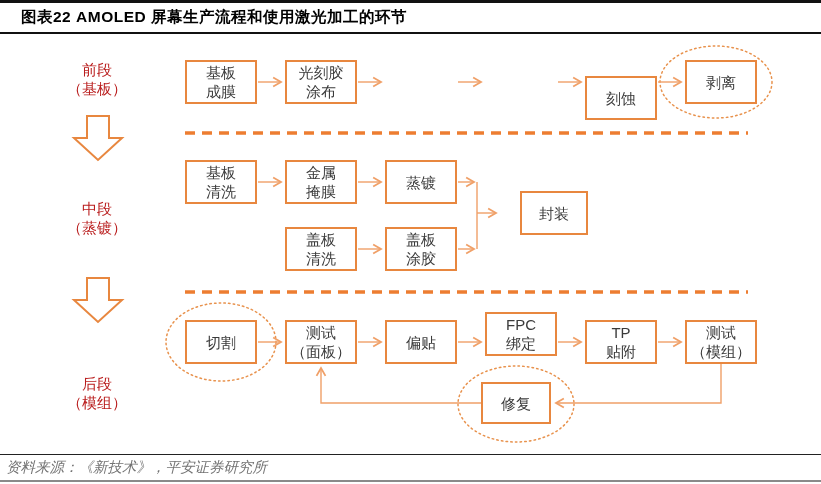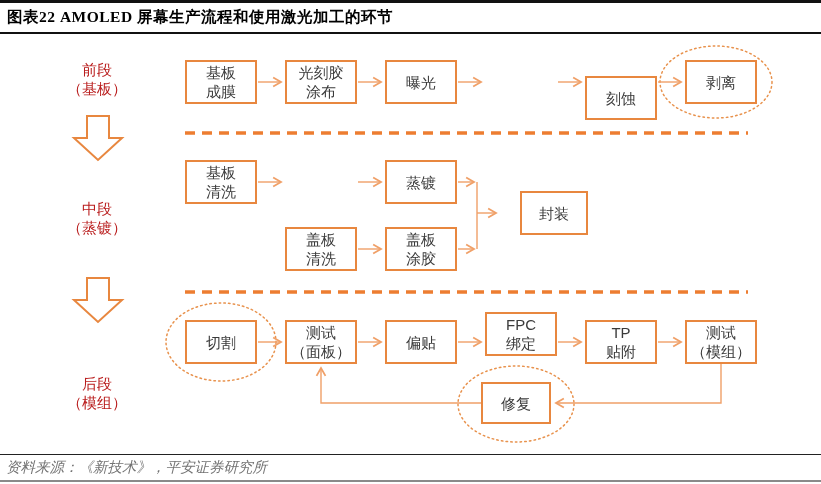--- a/index.html
+++ b/index.html
@@ -10,23 +10,23 @@
     background: #ffffff;
     font-family: "Liberation Sans", "DejaVu Sans", sans-serif;
     overflow: hidden;
   }
   .rule { position: absolute; left: 0; width: 821px; }
   #rule-top      { top: 0;    height: 3px; background: #111111; }
   #rule-title    { top: 32px; height: 2px; background: #111111; }
   #rule-footer   { top: 454px; height: 1px; background: #222222; }
   #rule-bottom   { top: 480px; height: 2px; background: #8a8a8a; }
   #fig-title {
-    position: absolute; left: 7px; top: 7px;
+    position: absolute; left: 21px; top: 7px;
     font-size: 15.5px; font-weight: bold; color: #000000;
-    letter-spacing: 0.5px; white-space: nowrap; font-family: Liberation Serif, serif;
+    letter-spacing: 0.5px; white-space: nowrap;
   }
   .stage-label {
     position: absolute; width: 104px; left: 45px;
     text-align: center; white-space: pre-line;
     font-size: 15px; line-height: 19px; color: #b91c1c;
   }
   #stage-front  { top: 60px; }
   #stage-middle { top: 199px; }
   #stage-back   { top: 326px; margin-top: 48px; }
   .box {
@@ -100,26 +100,27 @@
 （基板）</div>
   <div id="stage-middle" class="stage-label">中段
 （蒸镀）</div>
   <div id="stage-back" class="stage-label">后段
 （模组）</div>
 
   <div class="box" style="left:185px;top:60px">基板
 成膜</div>
   <div class="box" style="left:285px;top:60px">光刻胶
 涂布</div>
-  <div class="box" style="left:385px;top:60px">曝光</div>
   <div class="box" style="left:585px;top:76px">刻蚀</div>
   <div class="box" style="left:685px;top:60px">剥离</div>
 
   <div class="box" style="left:185px;top:160px">基板
 清洗</div>
+  <div class="box" style="left:285px;top:160px">金属
+掩膜</div>
   <div class="box" style="left:385px;top:160px">蒸镀</div>
   <div class="box" style="left:285px;top:227px">盖板
 清洗</div>
   <div class="box" style="left:385px;top:227px">盖板
 涂胶</div>
   <div class="box" style="left:520px;top:191px;width:68px">封装</div>
 
   <div class="box" style="left:185px;top:320px">切割</div>
   <div class="box" style="left:285px;top:320px">测试
 （面板）</div>

